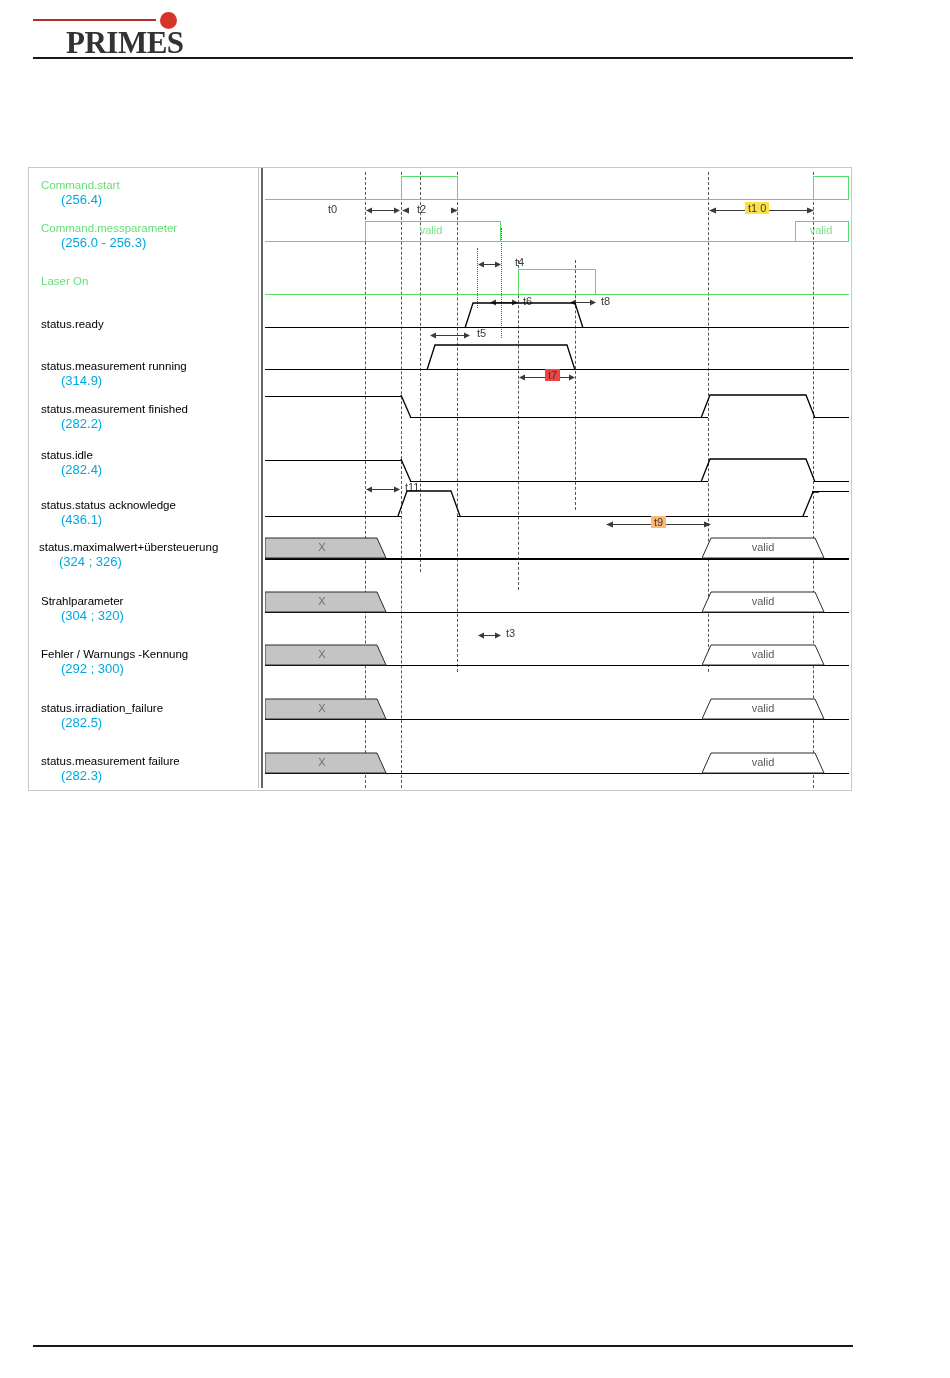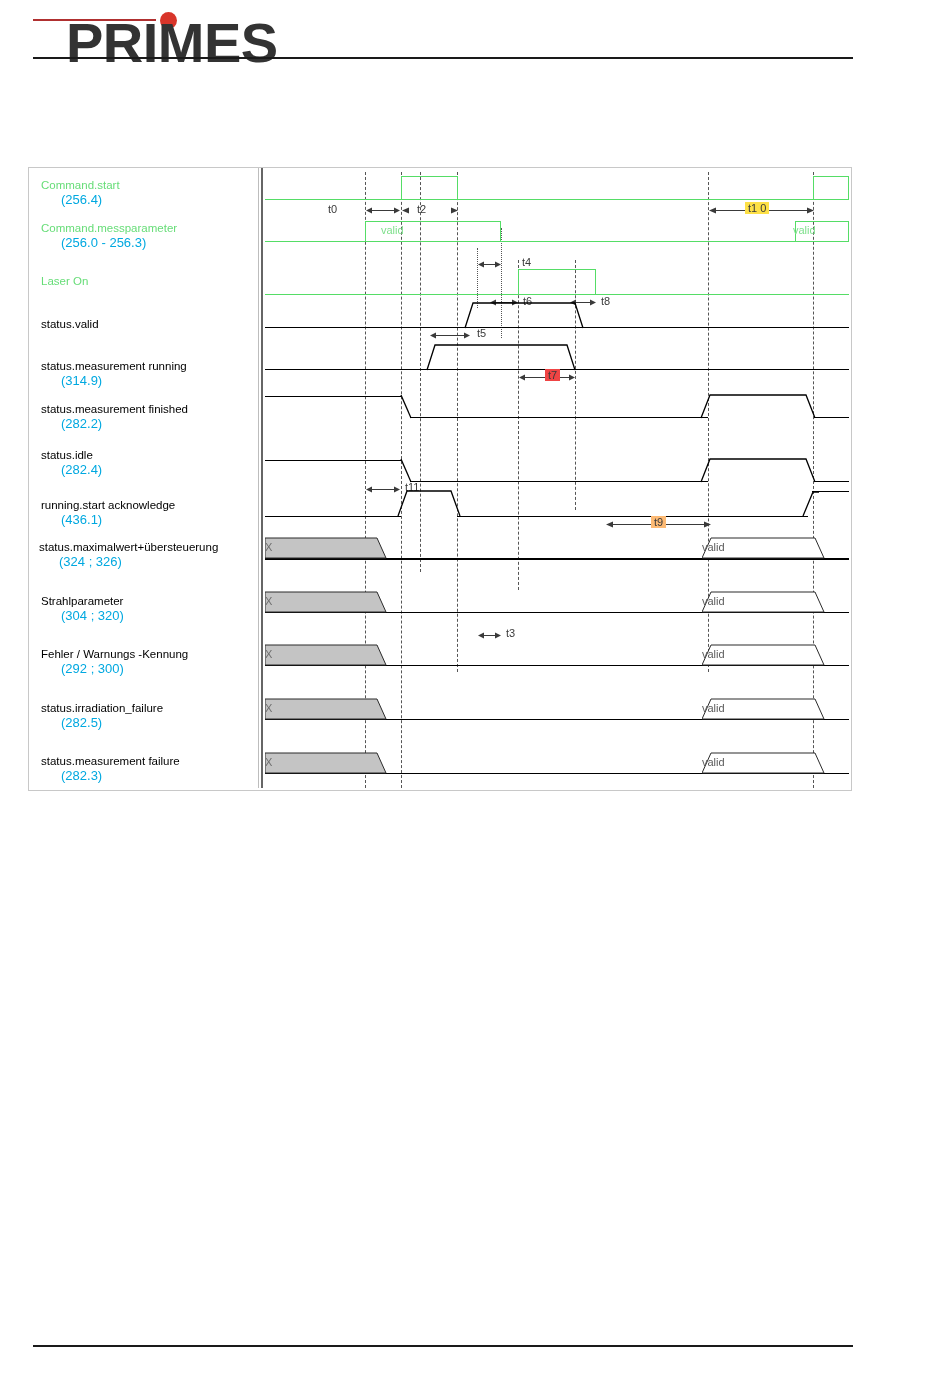--- a/index.html
+++ b/index.html
@@ -7,22 +7,22 @@
     width:950px;height:1378px;background:#ffffff;
     font-family:"Liberation Sans", sans-serif;
     position:relative;overflow:hidden;
   }
 
   
   #header{position:absolute;left:0;top:0;width:950px;height:70px;}
   #logo{position:absolute;left:33px;top:6px;width:230px;height:56px;}
   #logo-dash{position:absolute;left:0;top:13px;width:123px;height:2px;background:#b03030;}
   #logo-dot{position:absolute;left:127px;top:6px;width:17px;height:17px;border-radius:50%;background:#d8352a;}
-  #logo-text{position:absolute;left:33px;top:16px;font-size:56px;font-weight:bold;
-             letter-spacing:-0.5px;color:#333333;line-height:41px;}
+  #logo-text{position:absolute;left:33px;top:16px;font-size:31px;font-weight:bold;
+             letter-spacing:-0.5px;color:#333333;line-height:41px;font-family:Liberation Serif, serif;}
   #header-rule{position:absolute;left:33px;top:57px;width:820px;height:2px;background:#1a1a1a;}
 
   
   #footer-rule{position:absolute;left:33px;top:1345px;width:820px;height:2px;background:#1a1a1a;}
 
   
   #diagram{position:absolute;left:28px;top:167px;width:822px;height:622px;
            border:1px solid #c8c8c8;background:#ffffff;}
   #label-col{position:absolute;left:0;top:0;width:228px;height:620px;}
   #divider-a{position:absolute;left:229px;top:0;width:1px;height:620px;background:#bdbdbd;}
@@ -52,21 +52,21 @@
 
   .tlabel{position:absolute;font-size:11px;color:#3a3a3a;white-space:nowrap;}
 
   
   .arrow{position:absolute;height:9px;}
   .arrow svg{display:block;}
 
   
   .bus{position:absolute;}
   .bus svg{display:block;}
-  .bus-text{position:absolute;font-size:11px;color:#5a5a5a;}
+  .bus-text{position:absolute;font-size:11px;color:#5a5a5a;text-align:center;}
   .bus-text.xmark{color:#6f6f6f;}
   .bus-text.green{color:#7fe08c;}
 </style>
 </head>
 <body>
 
 <div id="header">
   <div id="logo">
     <div id="logo-dash"></div>
     <div id="logo-dot"></div>
@@ -87,40 +87,40 @@
     <div class="row-label green" style="top:54px">
       <span>Command.messparameter</span>
       <span class="addr">(256.0 - 256.3)</span>
     </div>
 
     <div class="row-label green" style="top:107px">
       <span>Laser On</span>
     </div>
 
     <div class="row-label" style="top:150px">
-      <span>status.valid</span>
+      <span>status.ready</span>
     </div>
 
     <div class="row-label" style="top:192px">
       <span>status.measurement running</span>
       <span class="addr">(314.9)</span>
     </div>
 
     <div class="row-label" style="top:235px">
       <span>status.measurement finished</span>
       <span class="addr">(282.2)</span>
     </div>
 
     <div class="row-label" style="top:281px">
       <span>status.idle</span>
       <span class="addr">(282.4)</span>
     </div>
 
     <div class="row-label" style="top:331px">
-      <span>running.start acknowledge</span>
+      <span>status.status acknowledge</span>
       <span class="addr">(436.1)</span>
     </div>
 
     <div class="row-label" style="top:373px;left:10px">
       <span>status.maximalwert+übersteuerung</span>
       <span class="addr">(324 ; 326)</span>
     </div>
 
     <div class="row-label" style="top:427px">
       <span>Strahlparameter</span>
@@ -194,21 +194,21 @@
     <div class="gpulse" style="left:530px;top:53px;width:54px;height:21px"></div>
     <div class="bus-text green" style="left:528px;top:56px;width:56px">valid</div>
 
     <div class="arrow" style="left:213px;top:92px;width:23px">
       <svg width="23" height="9" viewBox="0 0 23 9">
         <line x1="2" y1="4.5" x2="21" y2="4.5" stroke="#3a3a3a" stroke-width="1"></line>
         <path d="M0,4.5 L6,1.5 L6,7.5 Z" fill="#3a3a3a"></path>
         <path d="M23,4.5 L17,1.5 L17,7.5 Z" fill="#3a3a3a"></path>
       </svg>
     </div>
-    <div class="tlabel" style="left:257px;top:88px">t4</div>
+    <div class="tlabel" style="left:250px;top:88px">t4</div>
 
     <div class="base green" style="left:0px;top:126px;width:584px"></div>
     <div class="gpulse" style="left:253px;top:101px;width:78px;height:26px"></div>
 
     <div class="arrow" style="left:225px;top:130px;width:28px">
       <svg width="28" height="9" viewBox="0 0 28 9">
         <line x1="2" y1="4.5" x2="26" y2="4.5" stroke="#3a3a3a" stroke-width="1"></line>
         <path d="M0,4.5 L6,1.5 L6,7.5 Z" fill="#3a3a3a"></path>
         <path d="M28,4.5 L22,1.5 L22,7.5 Z" fill="#3a3a3a"></path>
       </svg>

